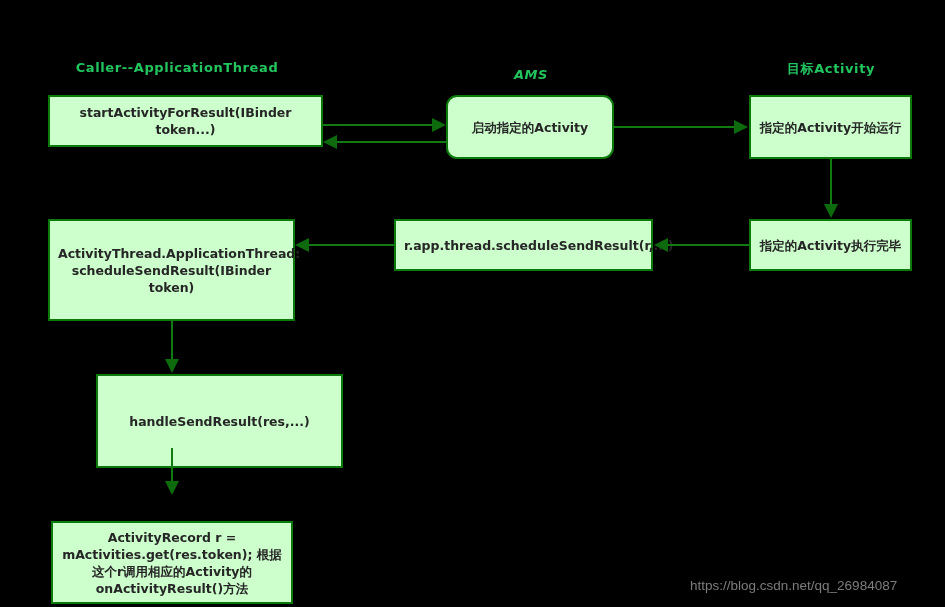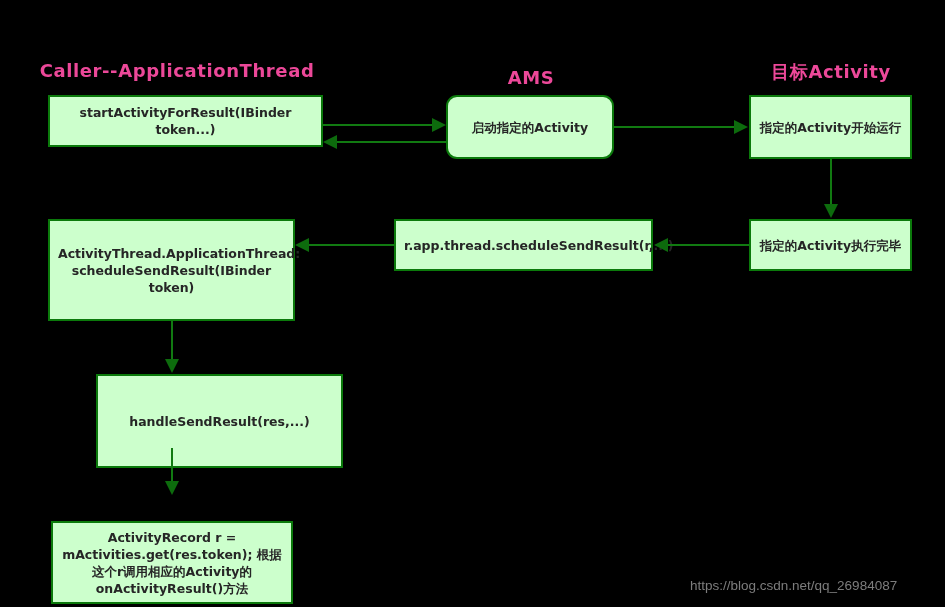--- a/index.html
+++ b/index.html
@@ -11,22 +11,22 @@
     position: relative;
     width: 945px;
     height: 607px;
     background: #000000;
     overflow: hidden;
     font-family: "DejaVu Sans", "Liberation Sans", sans-serif;
   }
 
   .col-header {
     position: absolute;
-    color: #ec4899;
-    font-size: 18px;
+    color: #22c55e;
+    font-size: 13px;
     font-weight: bold;
     letter-spacing: 0.6px;
     white-space: nowrap;
     text-align: center;
     transform: translateX(-50%);
   }
 
   .node {
     position: absolute;
     box-sizing: border-box;
@@ -84,21 +84,21 @@
     font-family: "Liberation Sans", sans-serif;
   }
 </style>
 </head>
 <body>
 
 <div id="stage">
 
   <div class="col-header" style="left:177px; top:60px;">Caller--ApplicationThread</div>
 
-  <div class="col-header" style="left:531px; top:67px;">AMS</div>
+  <div class="col-header" style="left:531px; top:67px;font-style:italic;">AMS</div>
 
   <div class="col-header" style="left:831px; top:60px;">目标Activity</div>
 
   <div class="node" style="left:48px; top:95px; width:275px; height:52px;">
     <span>startActivityForResult(IBinder token...)</span>
   </div>
 
   <div class="node" style="left:446px; top:95px; width:168px; height:64px;border-radius:11px;">
     <span>启动指定的Activity</span>
   </div>

